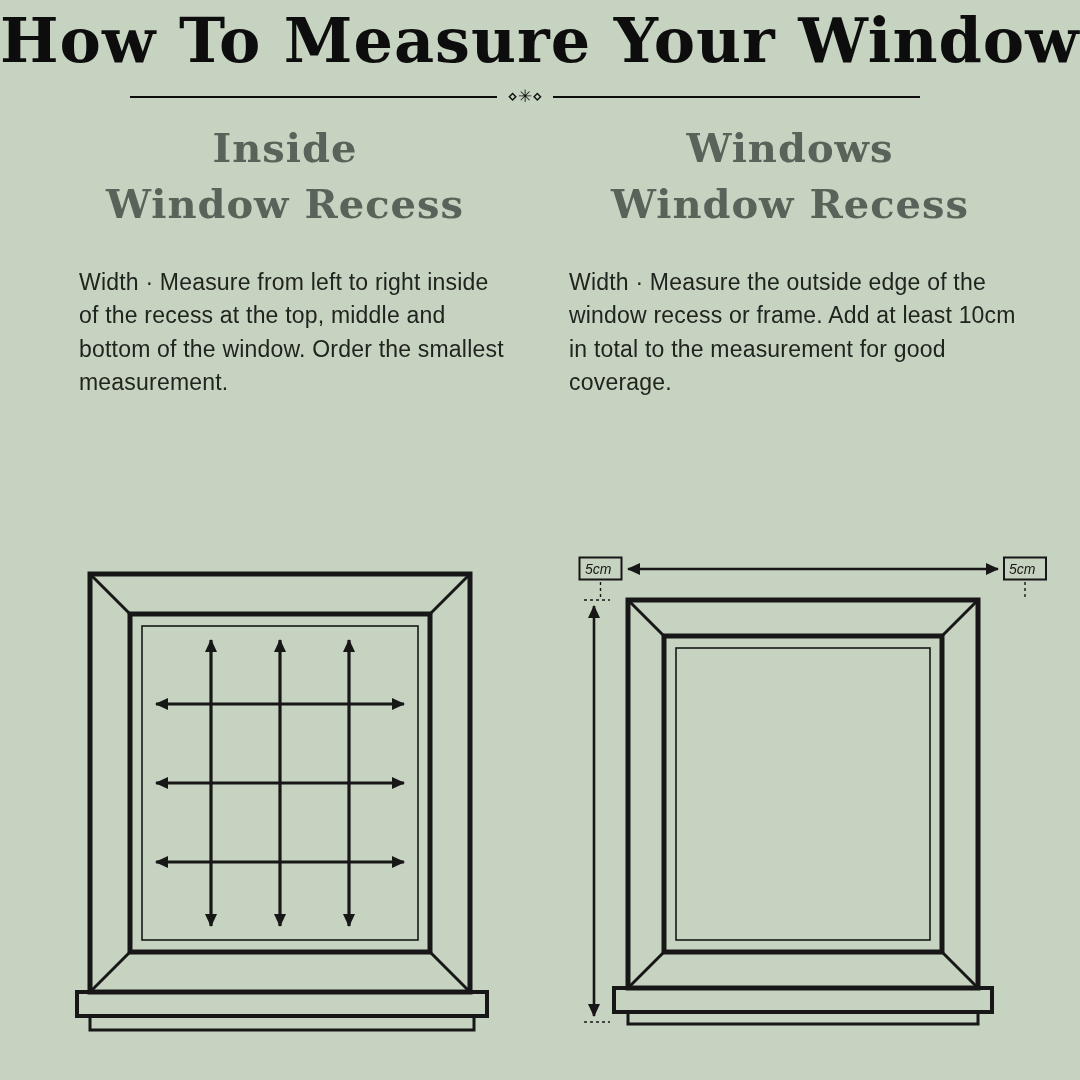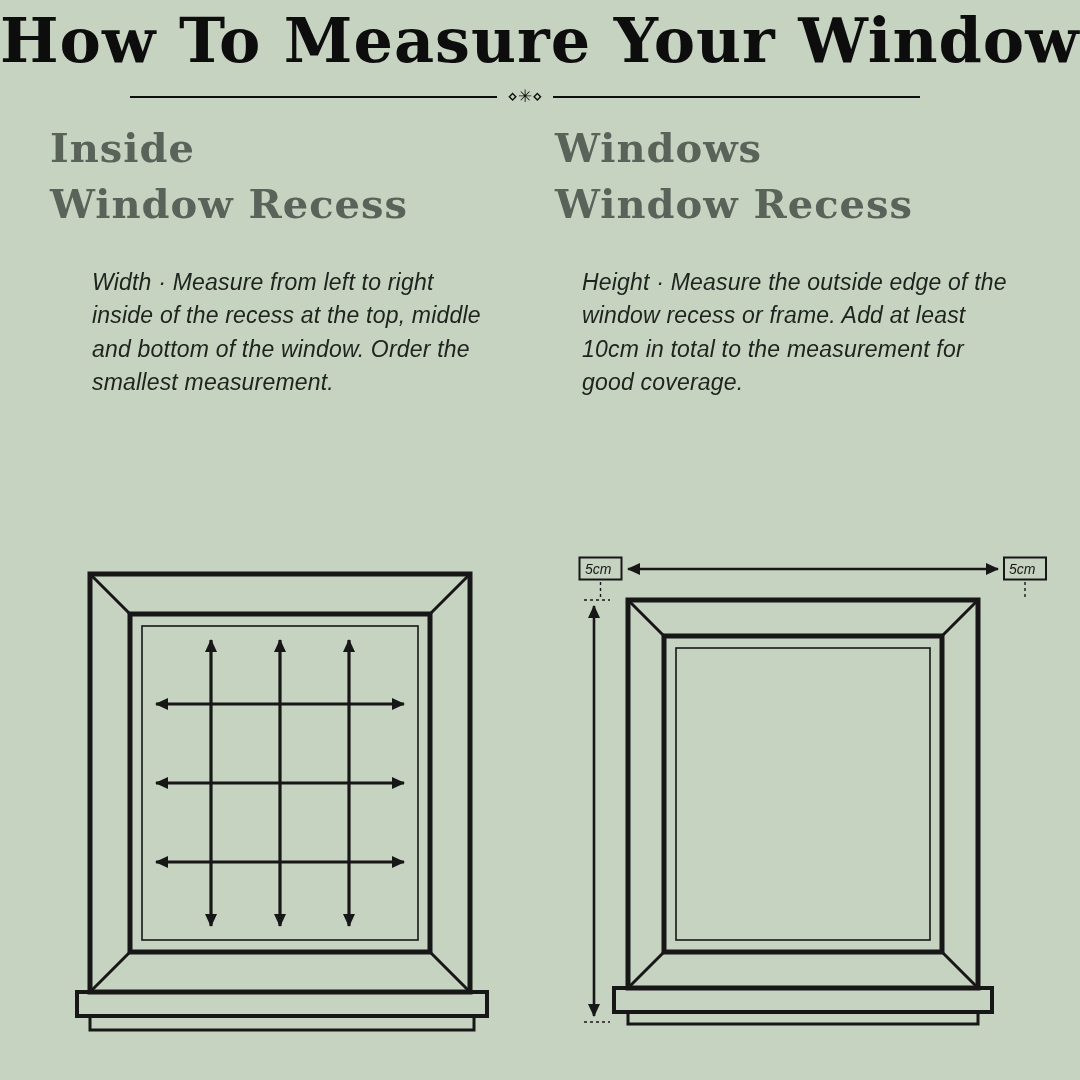--- a/index.html
+++ b/index.html
@@ -39,33 +39,33 @@
   .divider .ornament{
     padding:0 10px;font-size:17px;line-height:17px;color:#0d0d0d;
     font-family:"DejaVu Sans", sans-serif;
   }
 
   .col{position:absolute;top:120px;}
   .col-left{left:50px;width:470px;}
   .col-right{left:555px;width:470px;}
   .col h2{
     margin:0;
+    text-align:center;
     font-family:"DejaVu Serif", serif;
     font-weight:700;
     font-size:40px;
     line-height:1.4;
     letter-spacing:1px;
     color:var(--heading);
   }
   .col p{
-    font-style:italic;
     font-size:23px;
     line-height:1.45;
     color:var(--body-text);
-    margin:17px;
+    margin:4px;
     letter-spacing:.2px;
   }
   .col-left p{padding-left:25px;padding-right:4px;}
   .col-right p{padding-left:10px;padding-right:0;}
   .para-width{margin-top:34px !important;}
   .para-height{margin-top:38px !important;}
 
   .diagram{position:absolute;}
   .diagram-left{left:72px;top:570px;}
   .diagram-right{left:578px;top:556px;}
@@ -91,21 +91,21 @@
     <span class="line"></span>
   </div>
 
   <section class="col col-left">
     <h2><span>Inside</span><br><span>Window Recess</span></h2>
     <p class="para-width">Width · Measure from left to right inside of the recess at the top, middle and bottom of the window. Order the smallest measurement.</p>
   </section>
 
   <section class="col col-right">
     <h2><span>Windows</span><br><span>Window Recess</span></h2>
-    <p class="para-width">Height · Measure the outside edge of the window recess or frame. Add at least 10cm in total to the measurement for good coverage.</p>
+    <p class="para-width">Width · Measure the outside edge of the window recess or frame. Add at least 10cm in total to the measurement for good coverage.</p>
   </section>
 
   <svg class="diagram diagram-left" width="420" height="465" viewBox="0 0 420 465">
     <defs>
       <marker id="arr1" markerUnits="userSpaceOnUse" markerWidth="16" markerHeight="14" refX="13" refY="7" orient="auto-start-reverse">
         <path d="M1,1 L14,7 L1,13 Z" fill="#171717"></path>
       </marker>
     </defs>
     <g>
       <rect class="frame-line" x="18" y="4" width="380" height="418" stroke-width="5"></rect>

